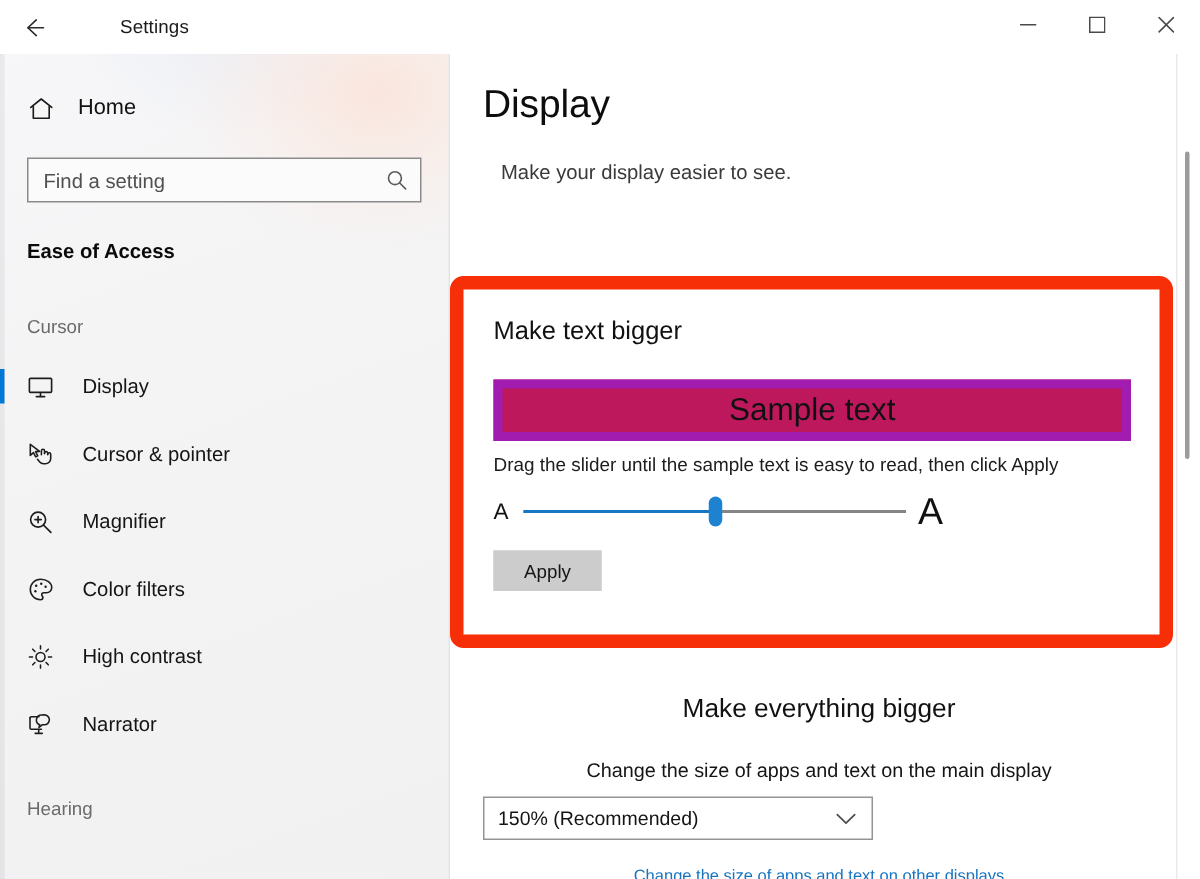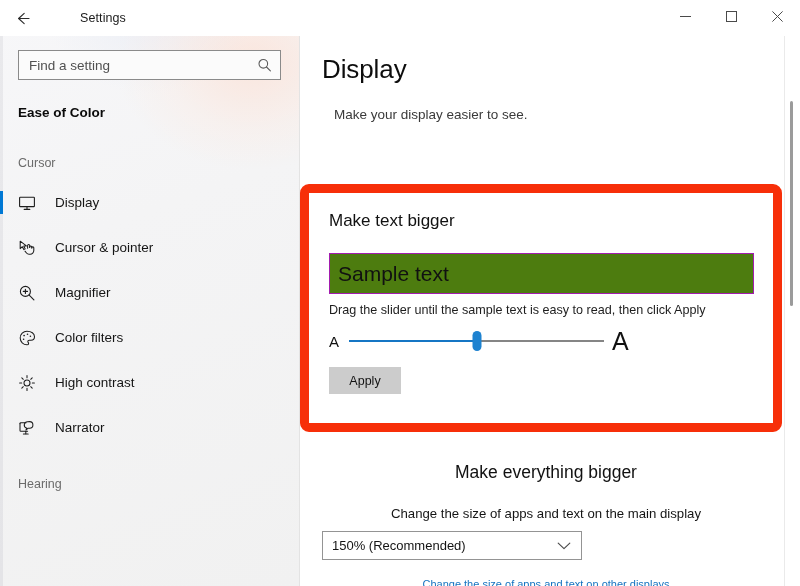--- a/index.html
+++ b/index.html
@@ -190,24 +190,25 @@
   }
   .rb-inner { padding: 18px 19px 0 20px; }
 
   .sec-head {
     font-size: 17px;
     color: #111;
   }
   .sample-box {
     margin-top: 22px;
     height: 41px;
-    border: 1px solid #a21caf;
-    background: #4d7c0f;
+    border: 6px solid #a21caf;
+    background: #be185d;
     display: flex; align-items: center;
     padding: 0 8px;
+    justify-content: center;
   }
   .sample-box .stext {
     font-size: 21px;
     color: #111;
   }
   .drag-help {
     font-size: 12.6px;
     color: #1d1d1d;
     margin-top: 9px;
     white-space: nowrap;
@@ -346,34 +347,43 @@
         </span>
       </div>
     </div>
   </div>
 
   <div class="body-split">
 
     <div class="sidebar">
       <div class="sb-inner">
 
+        <div class="home-row">
+          <span class="ico">
+            <svg width="19" height="19" viewBox="0 0 19 19" fill="none" stroke="currentColor" stroke-width="1.1">
+              <path d="M2.5 8.6 L9.5 3 L16.5 8.6" stroke-linecap="round" stroke-linejoin="round"></path>
+              <path d="M4.2 8 V15.8 H14.8 V8" stroke-linecap="round" stroke-linejoin="round"></path>
+            </svg>
+          </span>
+          <span class="lbl">Home</span>
+        </div>
 
         <div class="search-wrap">
           <div class="search-box">
             <input type="text" placeholder="Find a setting" style="">
             <span class="search-ico">
               <svg width="15" height="15" viewBox="0 0 15 15" fill="none" stroke="currentColor" stroke-width="1.1">
                 <circle cx="6.3" cy="6.3" r="4.3"></circle>
                 <path d="M9.5 9.5 L13.4 13.4" stroke-linecap="round"></path>
               </svg>
             </span>
           </div>
         </div>
 
-        <div class="section-title">Ease of Color</div>
+        <div class="section-title">Ease of Access</div>
 
         <div class="group-head">Cursor</div>
 
         <div class="nav-list">
 
           <div class="nav-item selected">
             <span class="sel-bar"></span>
             <span class="n-ico">
               <svg width="18" height="18" viewBox="0 0 18 18" fill="none" stroke="currentColor" stroke-width="1.1">
                 <rect x="1.6" y="3.2" width="14.8" height="9.4" rx="0.7"></rect>

